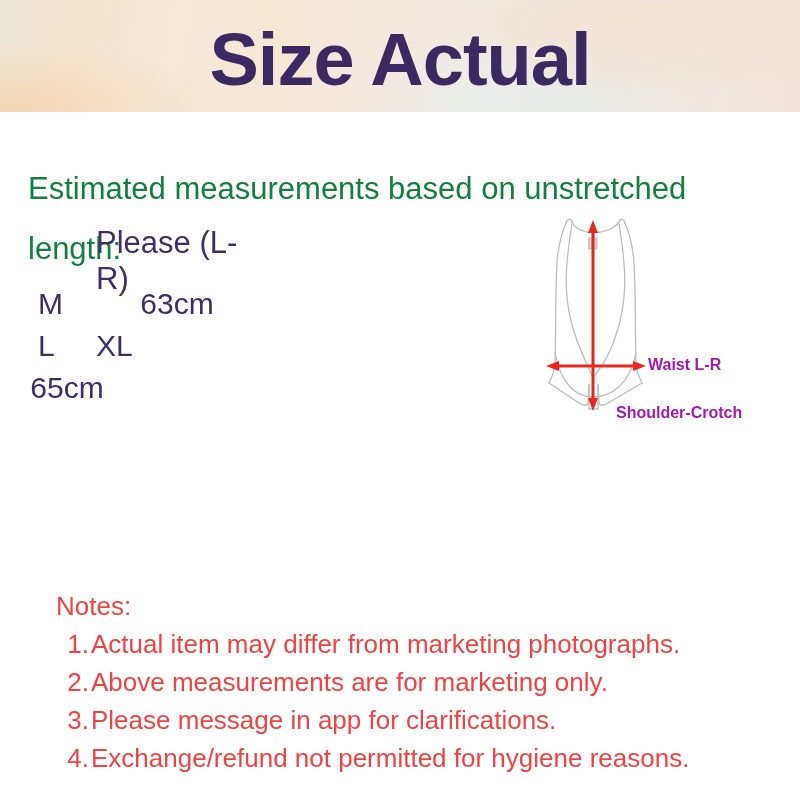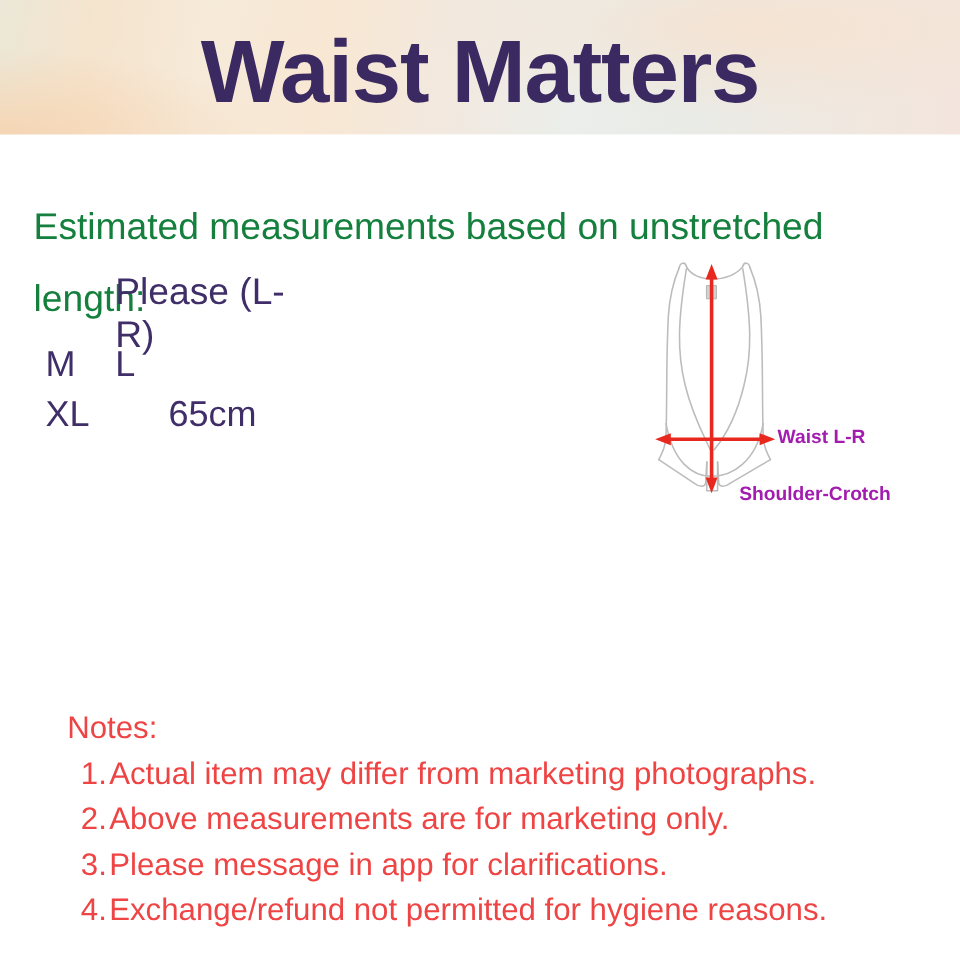--- a/index.html
+++ b/index.html
@@ -55,30 +55,31 @@
   .note-item { display:flex; line-height:38px; white-space:nowrap; }
   .note-num  { width:33px; text-align:right; flex:none; }
   .note-text { margin-left:2px;text-align:center; }
 </style>
 </head>
 <body>
 
 <div class="canvas">
 
   <div class="header-band">
-    <h1 class="title">Waist Matters</h1>
+    <h1 class="title">Size Actual</h1>
   </div>
 
   <p class="intro">Estimated measurements based on unstretched length:</p>
 
   <div class="size-table">
     <div class="hspacer"></div>
     <div class="hcell">Please (L-R)</div>
 
     <div class="scell">M</div>
+    <div class="vcell">63cm</div>
 
     <div class="scell">L</div>
 
     <div class="scell">XL</div>
     <div class="vcell">65cm</div>
   </div>
 
   <svg class="figure" viewBox="0 0 130 220" xmlns="http://www.w3.org/2000/svg">
     <g stroke="#bcbcbc" stroke-width="1.3" fill="none" stroke-linecap="round" stroke-linejoin="round">
 

